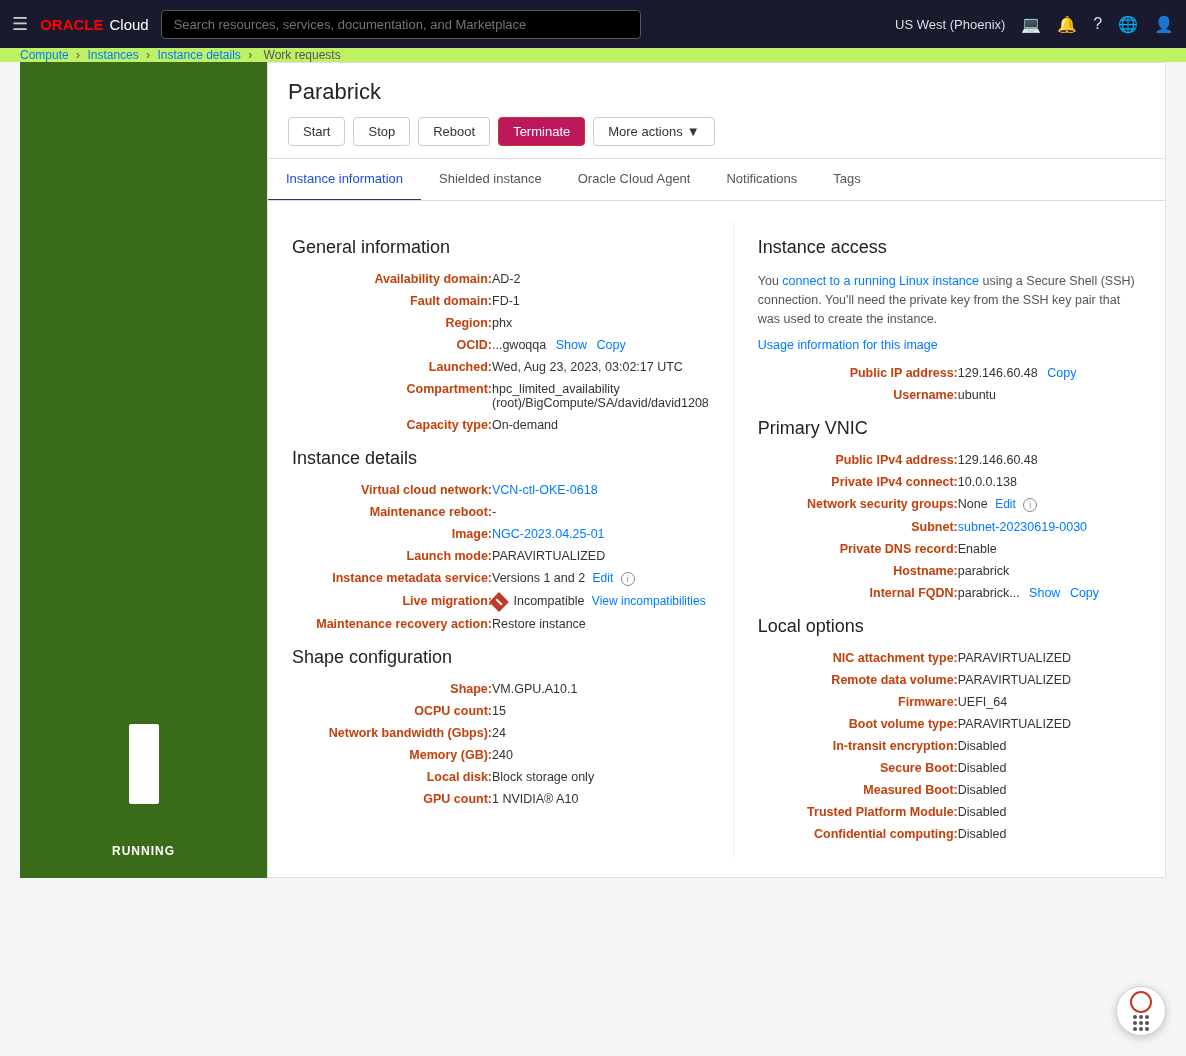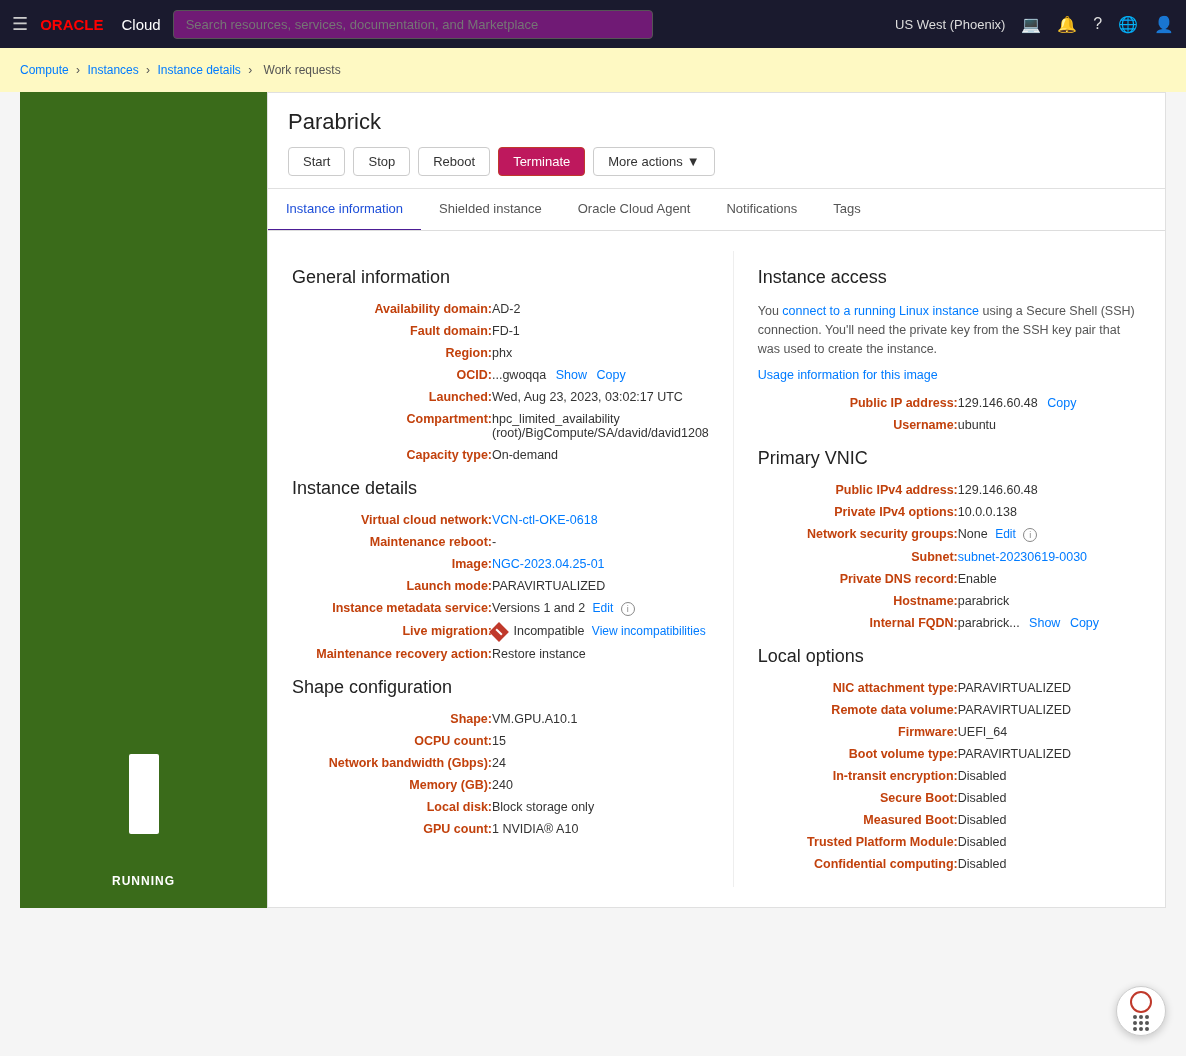--- a/index.html
+++ b/index.html
@@ -9,43 +9,43 @@
     .top-nav {
       background: #1a1a2e;
       color: #fff;
       display: flex;
       align-items: center;
       height: 48px;
       padding: 0 12px;
       gap: 12px;
     }
     .top-nav .hamburger { font-size: 18px; cursor: pointer; color: #ccc; }
-    .top-nav .logo { display: flex; align-items: center; gap: 18px; }
+    .top-nav .logo { display: flex; align-items: center; gap: 6px; }
     .top-nav .logo-oracle { color: #f00; font-weight: bold; font-size: 15px; }
     .top-nav .logo-cloud { color: #fff; font-size: 15px; }
     .top-nav .search-bar {
       flex: 1;
       max-width: 480px;
-      background: #701a75;
+      background: #000000;
       border: 1px solid #555;
       border-radius: 4px;
       padding: 6px 12px;
       color: #aaa;
       font-size: 13px;
     }
     .top-nav-right { margin-left: auto; display: flex; align-items: center; gap: 16px; color: #ddd; font-size: 13px; }
     .top-nav-right .region { cursor: pointer; }
     .top-nav-right .icon-btn { cursor: pointer; font-size: 16px; }
 
     
     .breadcrumb {
-      padding: 15px 20px;
+      padding: 0 20px;
       font-size: 12px;
       color: #555;
-      background: #fef9c3;
+      background: #bef264;
     }
     .breadcrumb a { color: #007bff; text-decoration: none; }
     .breadcrumb span { margin: 0 4px; }
 
     
     .main-content { display: flex; padding: 0 20px 20px; gap: 0; }
 
     
     .left-panel {
       width: 247px;
@@ -421,21 +421,21 @@
         </div>
 
         <div class="section-divider">
           <p class="section-title">Primary VNIC</p>
 
           <div class="info-row">
             <span class="info-label">Public IPv4 address:</span>
             <span class="info-value">129.146.60.48</span>
           </div>
           <div class="info-row">
-            <span class="info-label">Private IPv4 options:</span>
+            <span class="info-label">Private IPv4 connect:</span>
             <span class="info-value">10.0.0.138</span>
           </div>
           <div class="info-row">
             <span class="info-label">Network security groups:</span>
             <span class="info-value">
               <span>None</span>
               <a href="#" class="edit-link">Edit</a>
               <span class="info-icon">i</span>
             </span>
           </div>

